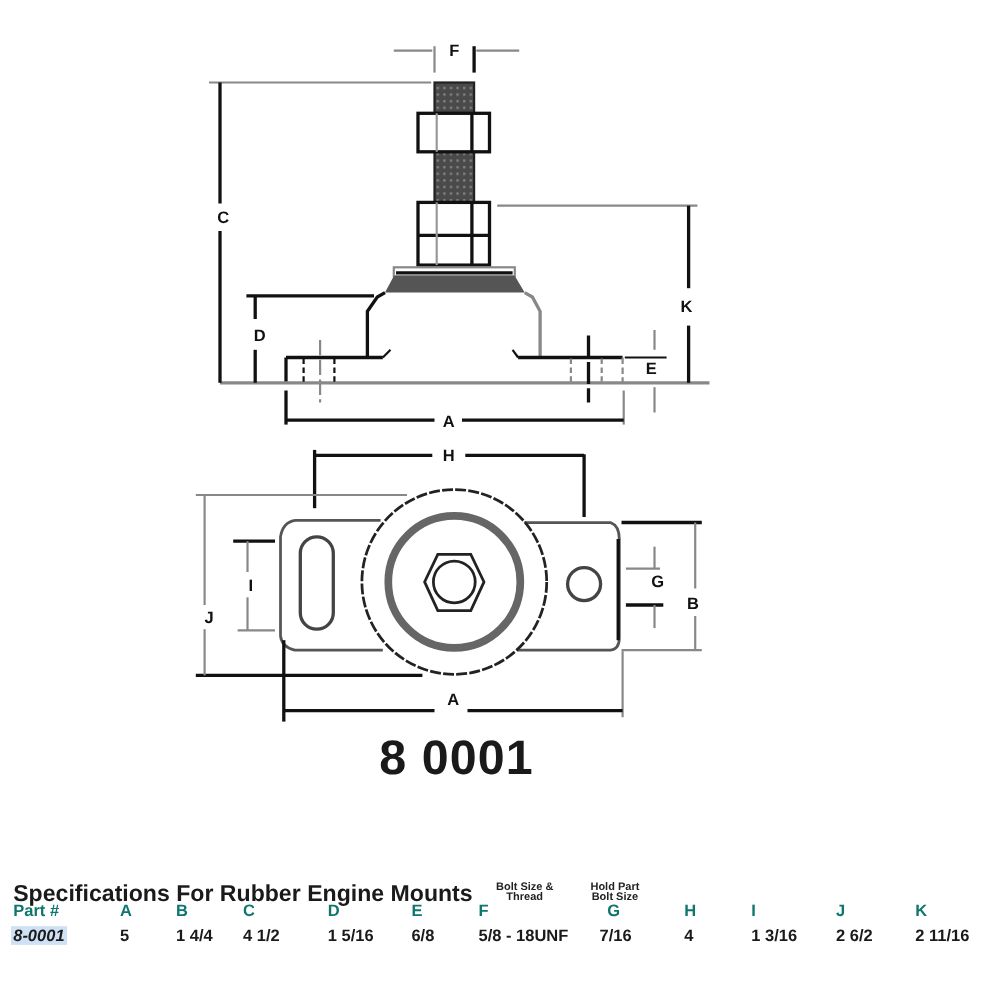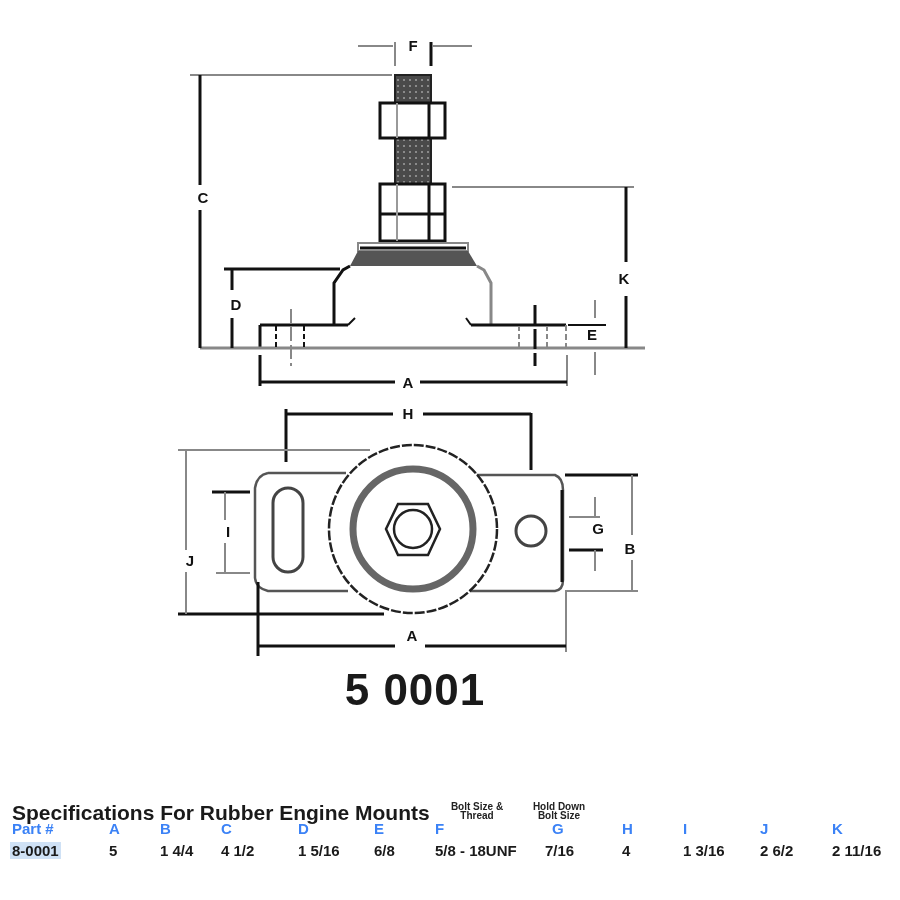--- a/index.html
+++ b/index.html
@@ -4,23 +4,23 @@
 <style>
   html, body { margin:0; padding:0; background:#ffffff; }
   body { width:900px; height:900px; position:relative; overflow:hidden; font-family:"Liberation Sans", sans-serif; color:#1a1a1a; }
   svg text { font-family:"Liberation Sans", sans-serif; font-weight:bold; }
   .drawing { position:absolute; left:0; top:0; width:900px; height:760px; }
   .model-number { position:absolute; left:0; top:665px; width:830px; text-align:center; font-size:44px; font-weight:bold; letter-spacing:1px; color:#1a1a1a; }
   .spec-title { position:absolute; left:12px; top:801px; font-size:21px; font-weight:bold; color:#1a1a1a; }
   .spec-table { position:absolute; left:0; top:800px; width:900px; height:70px; }
   .col { position:absolute; top:0; }
   .col .sub { position:absolute; top:2px; font-size:10px; font-weight:bold; line-height:9px; text-align:center; width:90px; color:#222; }
-  .col .hdr { position:absolute; top:20px; font-size:15px; font-weight:bold; color:#3b82f6; white-space:nowrap; }
+  .col .hdr { position:absolute; top:20px; font-size:15px; font-weight:bold; color:#0f766e; white-space:nowrap; }
   .col .val { position:absolute; top:42px; font-size:15px; font-weight:bold; color:#1a1a1a; white-space:nowrap; }
-  .sel { background:#cfe1f5; padding:0 2px; margin-left:-2px; }
+  .sel { background:#cfe1f5; padding:0 2px; margin-left:-2px;font-style:italic; }
 </style>
 </head>
 <body>
 
 <svg class="drawing" viewBox="0 0 900 760" width="900" height="760">
   <defs>
     <pattern id="thread" width="6" height="6" patternUnits="userSpaceOnUse">
       <rect width="6" height="6" fill="#4a4a4a"></rect>
       <rect x="1" y="1" width="2" height="2" fill="#8a8a8a"></rect>
     </pattern>
@@ -173,21 +173,21 @@
     <g>
       <line x1="258" y1="582" x2="258" y2="656" stroke="#111" stroke-width="3"></line>
       <line x1="566" y1="592" x2="566" y2="652" stroke="#888" stroke-width="2"></line>
       <line x1="258" y1="646" x2="395" y2="646" stroke="#111" stroke-width="3"></line>
       <line x1="425" y1="646" x2="566" y2="646" stroke="#111" stroke-width="3"></line>
       <text x="412" y="641" font-size="15" text-anchor="middle" fill="#111">A</text>
     </g>
   </g>
 </svg>
 
-<div class="model-number">5 0001</div>
+<div class="model-number">8 0001</div>
 
 <div class="spec-title">Specifications For Rubber Engine Mounts</div>
 
 <div class="spec-table">
   <div class="col" style="left:12px;">
     <div class="hdr">Part #</div>
     <div class="val"><span class="sel">8-0001</span></div>
   </div>
   <div class="col" style="left:109px;">
     <div class="hdr">A</div>
@@ -208,21 +208,21 @@
   <div class="col" style="left:374px;">
     <div class="hdr">E</div>
     <div class="val">6/8</div>
   </div>
   <div class="col" style="left:435px;">
     <div class="sub" style="left:-3px;"><span>Bolt Size &amp;</span><br><span>Thread</span></div>
     <div class="hdr">F</div>
     <div class="val">5/8 - 18UNF</div>
   </div>
   <div class="col" style="left:552px;">
-    <div class="sub" style="left:-38px;"><span>Hold Down</span><br><span>Bolt Size</span></div>
+    <div class="sub" style="left:-38px;"><span>Hold Part</span><br><span>Bolt Size</span></div>
     <div class="hdr">G</div>
     <div class="val" style="left:-7px;">7/16</div>
   </div>
   <div class="col" style="left:622px;">
     <div class="hdr">H</div>
     <div class="val">4</div>
   </div>
   <div class="col" style="left:683px;">
     <div class="hdr">I</div>
     <div class="val">1 3/16</div>

